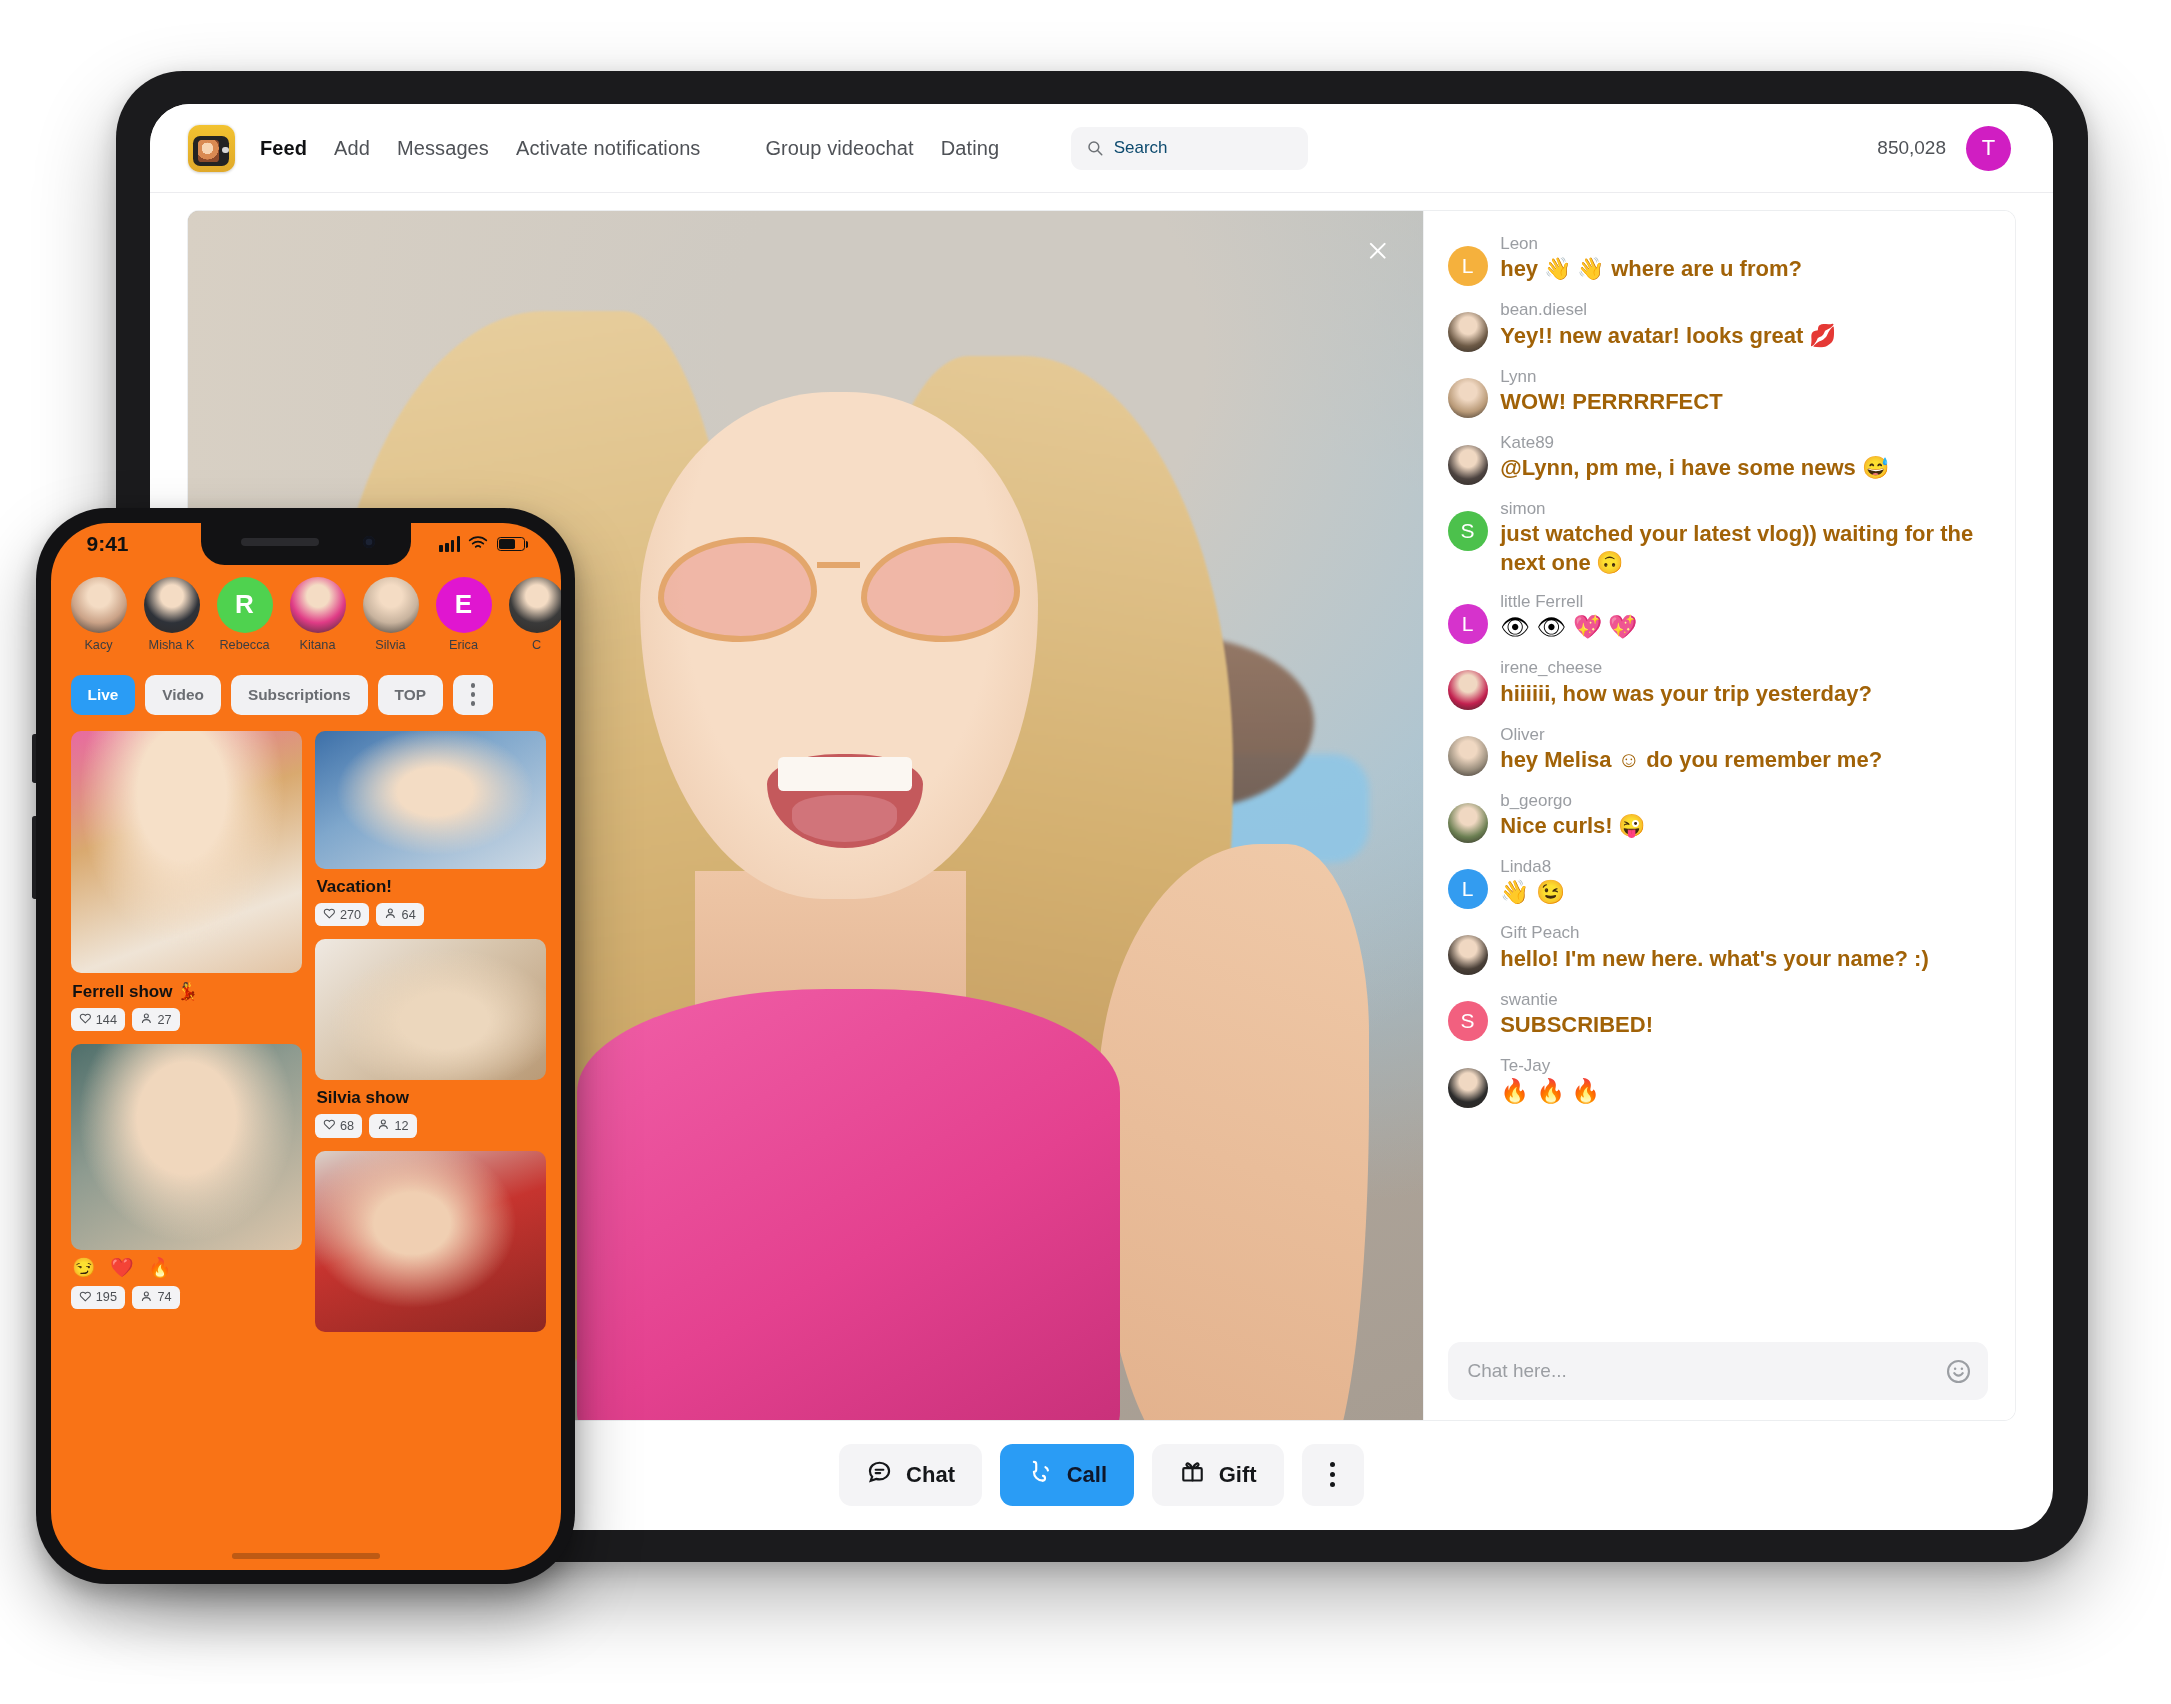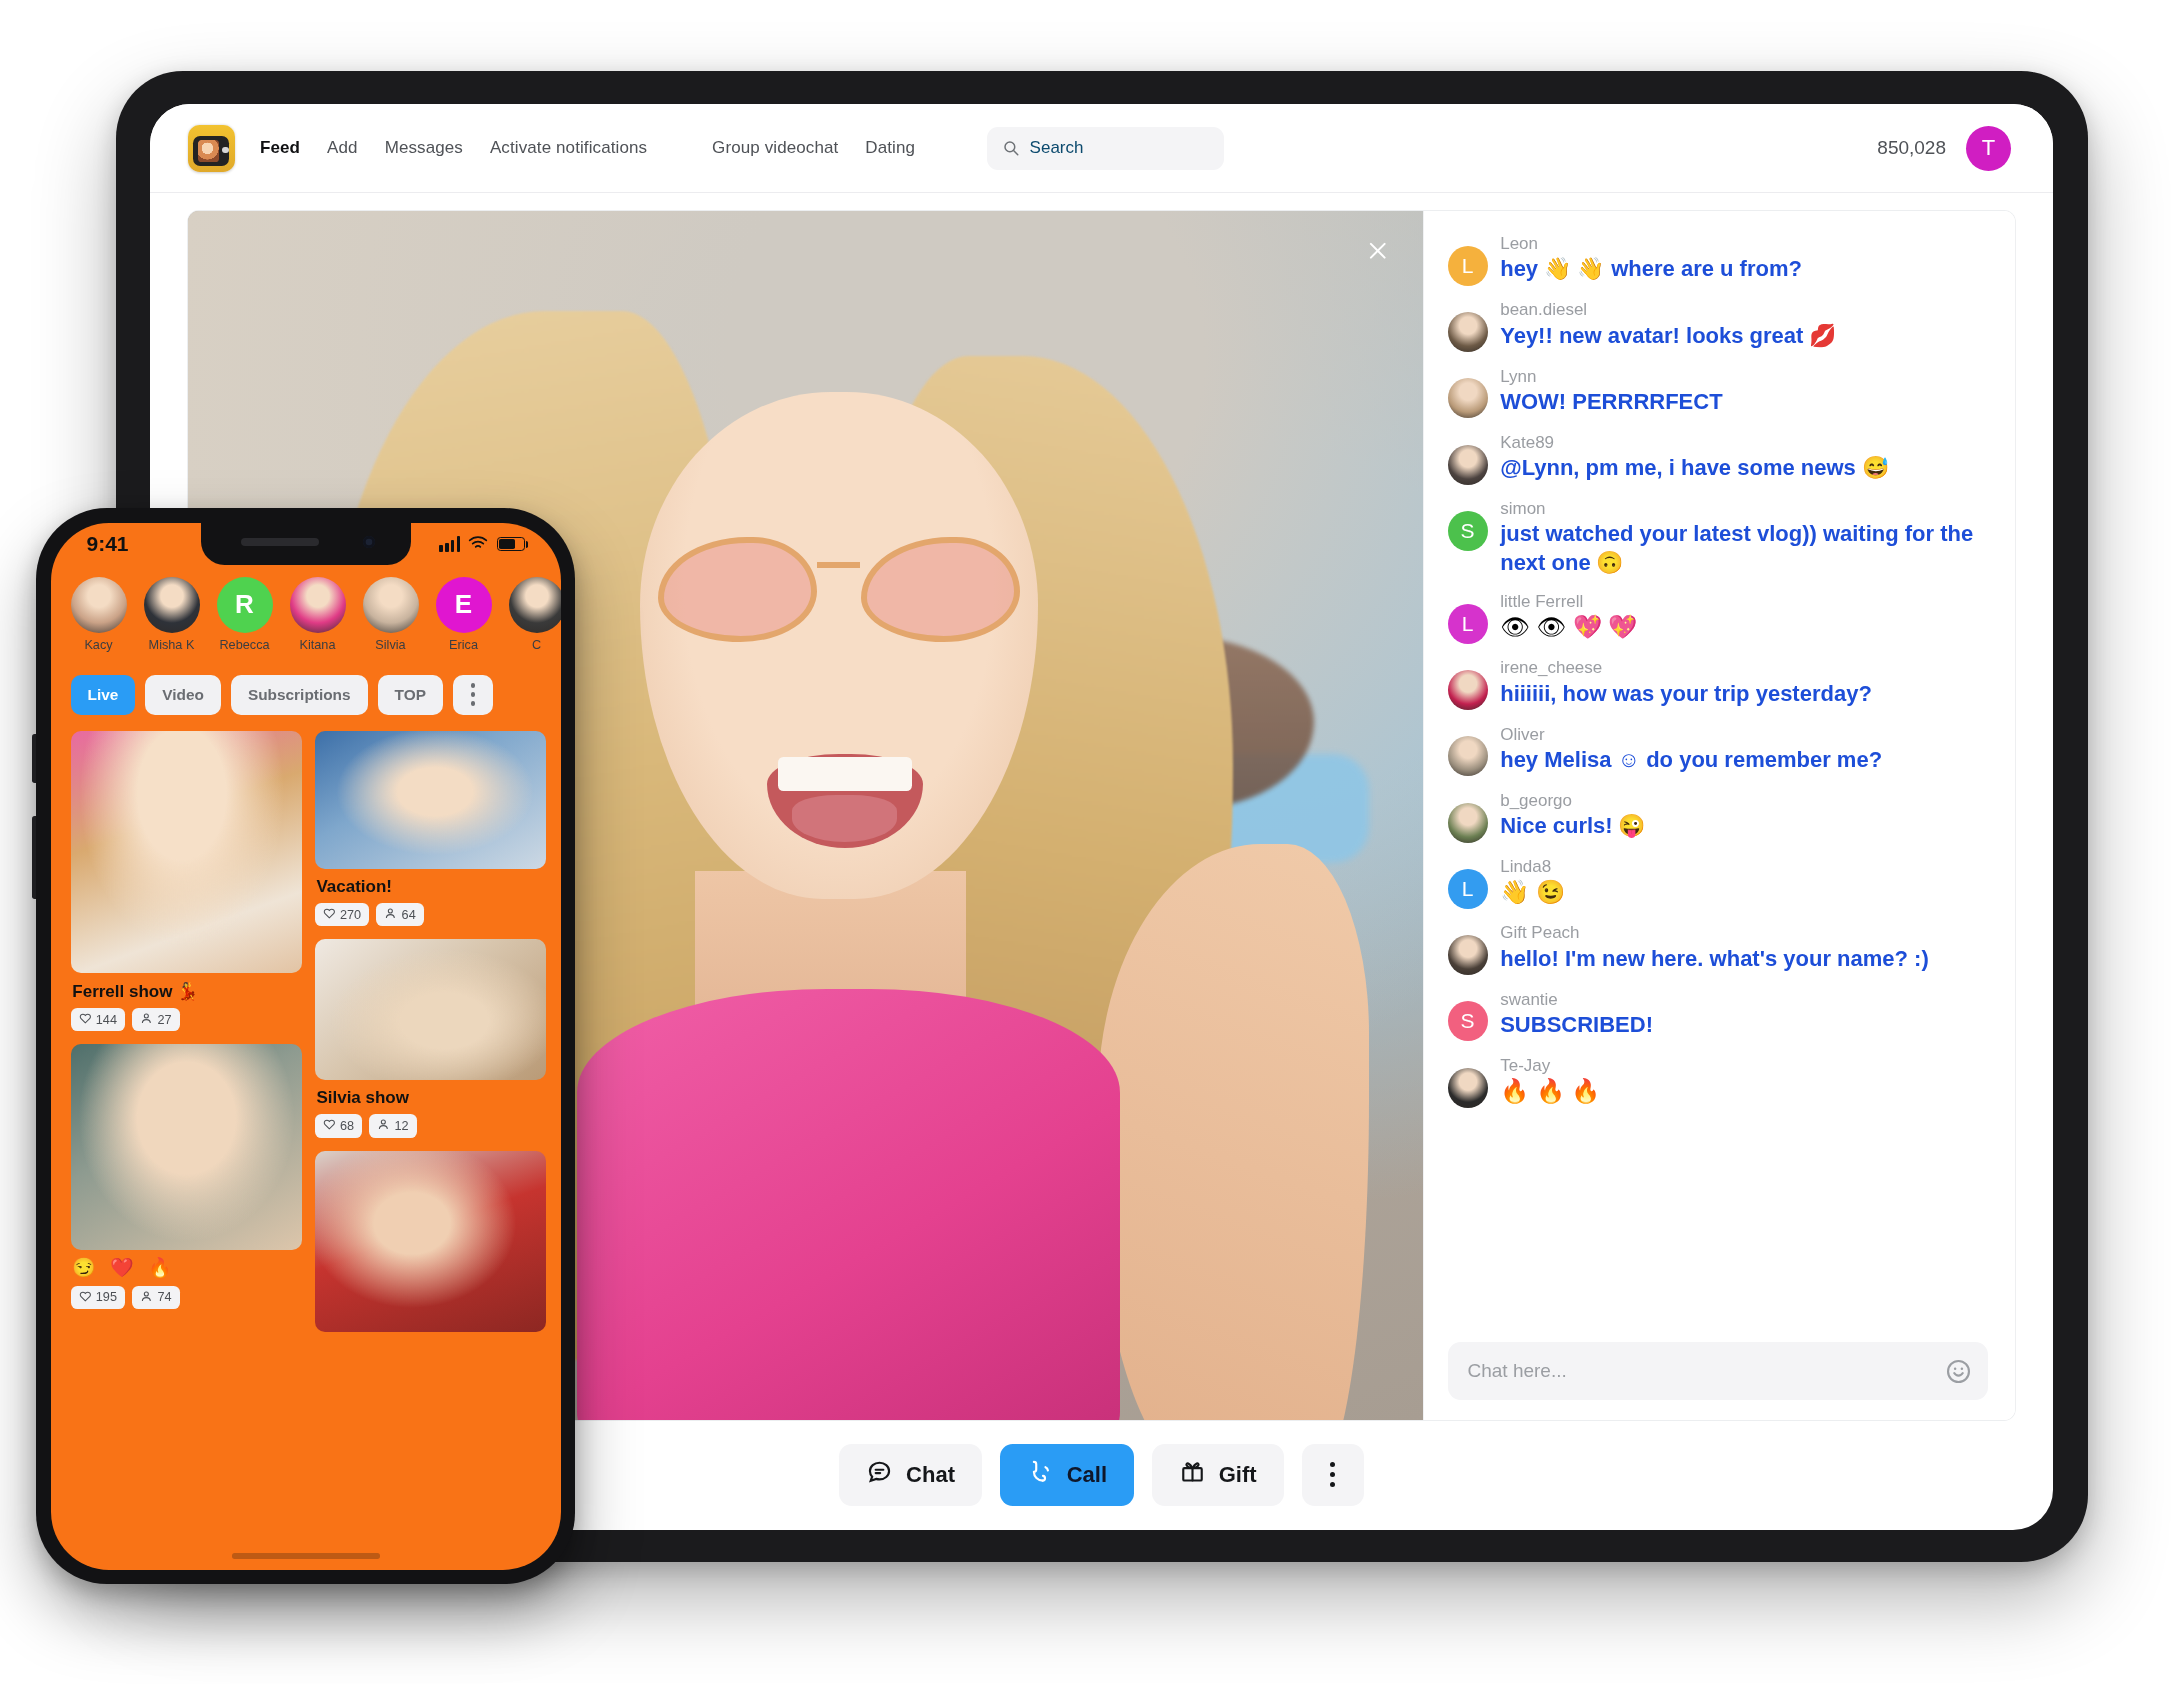--- a/index.html
+++ b/index.html
@@ -44,21 +44,21 @@
   .logo::after{
     content:""; position:absolute; left:10px; top:15.4px; width:21px; height:22.6px;
     border-radius:3.6px;
     background: radial-gradient(circle at 45% 38%, #f7d6b4 0 32%, #d98a52 33% 62%, #8d4a2a 63% 100%);
   }
   .logo .knob{ position:absolute; right:6.3px; top:22px; width:6.3px; height:6.3px;
     border-radius:50%; background:#d7d7d7; }
 
   .nav { display: flex; align-items: center; margin-left: 25px; }
   .nav a {
-    font-size: 17px; color: #4f5257; text-decoration: none;
+    font-size: 20px; color: #4f5257; text-decoration: none;
     padding: 5.4px 0; margin-right: 27px; white-space: nowrap; letter-spacing:0.1px;
   }
   .nav a.active { color: #101113; font-weight: 700; }
   .nav a.gap-l { margin-left: 38px; }
 
   .searchbox {
     margin-left: 45px; width: 237px; height: 43px; border-radius: 11px;
     background: #f4f4f6; display: flex; align-items: center; padding: 0 14.5px; gap: 10px;
   }
   .searchbox .sicon { width: 18px; height: 18px; flex: 0 0 auto; color:#6e7277; }
@@ -141,21 +141,21 @@
   }
   .msgs { flex: 1 1 auto; overflow: hidden; }
   .msg { display: flex; gap: 12.7px; margin-bottom: 13.6px; align-items: flex-start; }
   .m-av {
     width: 40px; height: 40px; border-radius: 50%; flex: 0 0 auto; margin-top: 12.7px;
     display:flex; align-items:center; justify-content:center;
     color:#fff; font-size:21px; font-weight:500; overflow:hidden;
   }
   .m-body { min-width: 0; }
   .m-user { font-size: 17px; color: #9a9da2; line-height: 1.25; }
-  .m-text { font-size: 22px; color: #1d4ed8; font-weight: 600; line-height: 1.32; }
+  .m-text { font-size: 22px; color: #a16207; font-weight: 600; line-height: 1.32; }
   .m-emoji { font-size: 23.5px; line-height: 1.3; }
 
   .chat-input {
     flex: 0 0 auto; height: 58px; margin: 5.4px 0 20px 0;
     background: #f4f4f6; border-radius: 12.7px;
     display: flex; align-items: center; padding: 0 16.3px 0 20px;
   }
   .chat-input .ph { font-size: 19px; color: #9b9ea3; flex: 1 1 auto; }
   .emoji-btn { width: 27px; height: 27px; flex: 0 0 auto; cursor: pointer; }
 

